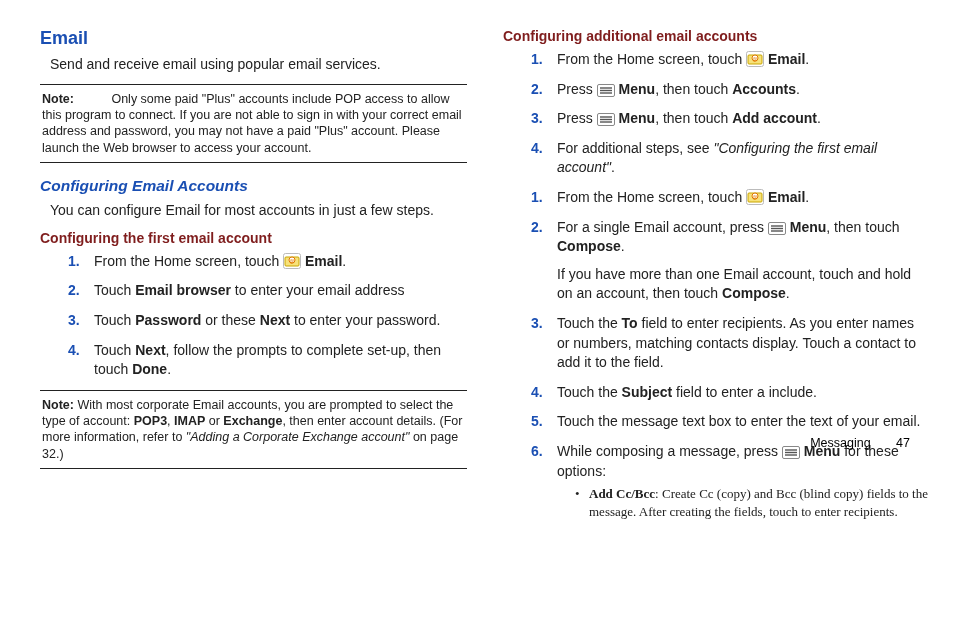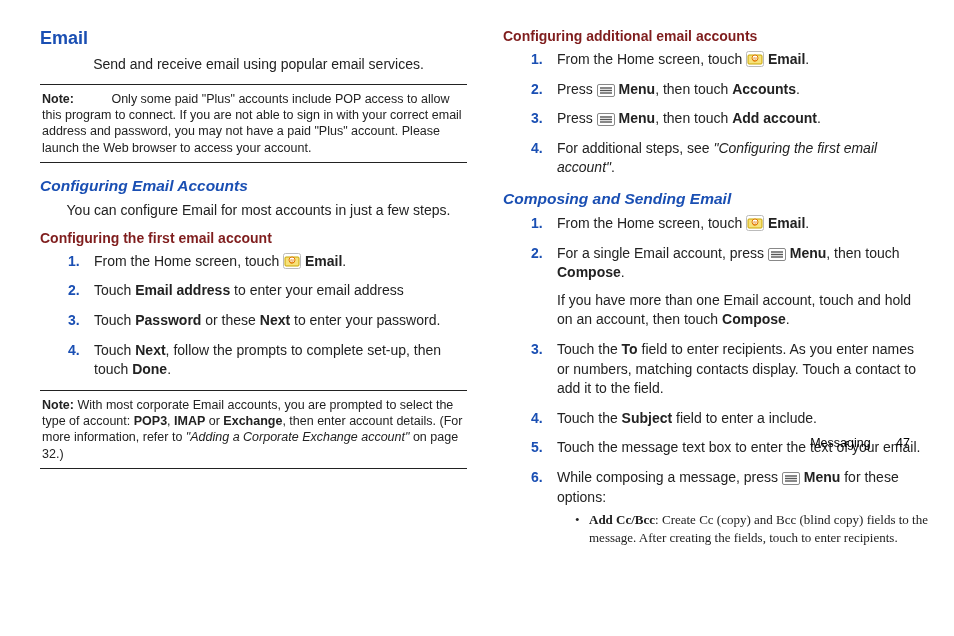--- a/index.html
+++ b/index.html
@@ -42,21 +42,20 @@
   .mini-title {
     font-size: 14px;
     font-weight: bold;
     color: #7f1d1d;
     margin: 8px 0 6px 0;
   }
   p.body {
     font-size: 14px;
     line-height: 1.35;
     margin: 4px 0 10px 10px;
-    text-align: center;
   }
   .note-box {
     border-top: 1.5px solid #222;
     border-bottom: 1.5px solid #222;
     padding: 6px 2px;
     margin: 8px 0 14px 0;
     font-size: 12.5px;
     line-height: 1.3;
   }
   .note-label {
@@ -156,21 +155,21 @@
                 <rect x="0.5" y="0.5" width="17" height="15" rx="2" fill="#fff" stroke="#bbb"></rect>
                 <rect x="2" y="4" width="14" height="9" rx="1" fill="#f7e27a" stroke="#c9a600"></rect>
                 <circle cx="9" cy="7" r="3" fill="#fff" stroke="#e07800"></circle>
                 <text x="9" y="9.5" text-anchor="middle" font-size="5" fill="#e07800" font-family="Arial">@</text>
               </svg>
           </span>
           <span> </span>
           <span class="b">Email</span><span>.</span>
         </li>
         <li>
-          <span>Touch </span><span class="b">Email address</span><span> to enter your email address</span>
+          <span>Touch </span><span class="b">Email browser</span><span> to enter your email address</span>
         </li>
         <li>
           <span>Touch </span><span class="b">Password</span><span> or these </span><span class="b">Next</span><span> to enter your password.</span>
         </li>
         <li>
           <span>Touch </span><span class="b">Next</span><span>, follow the prompts to complete set-up, then touch </span><span class="b">Done</span><span>.</span>
         </li>
       </ol>
 
       <div class="note-box">
@@ -220,21 +219,20 @@
               </svg>
           </span>
           <span> </span>
           <span class="b">Menu</span><span>, then touch </span><span class="b">Add account</span><span>.</span>
         </li>
         <li>
           <span>For additional steps, see </span><span class="i">"Configuring the first email account"</span><span>.</span>
         </li>
       </ol>
 
-      <div class="sub-title">Composing and Sending Email</div>
       <ol class="steps">
         <li>
           <span>From the Home screen, touch </span>
           <span class="email-icon">
             <svg width="18" height="16" viewBox="0 0 18 16">
                 <rect x="0.5" y="0.5" width="17" height="15" rx="2" fill="#fff" stroke="#bbb"></rect>
                 <rect x="2" y="4" width="14" height="9" rx="1" fill="#f7e27a" stroke="#c9a600"></rect>
                 <circle cx="9" cy="7" r="3" fill="#fff" stroke="#e07800"></circle>
                 <text x="9" y="9.5" text-anchor="middle" font-size="5" fill="#e07800" font-family="Arial">@</text>
               </svg>

